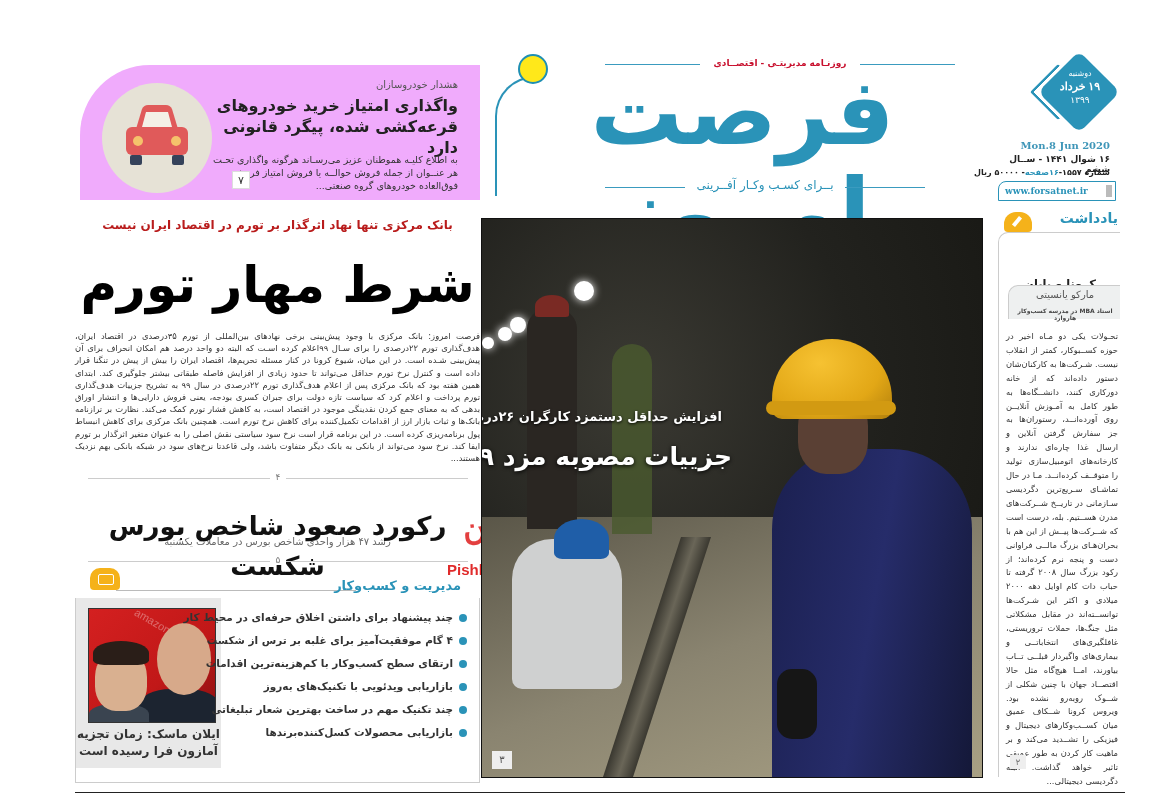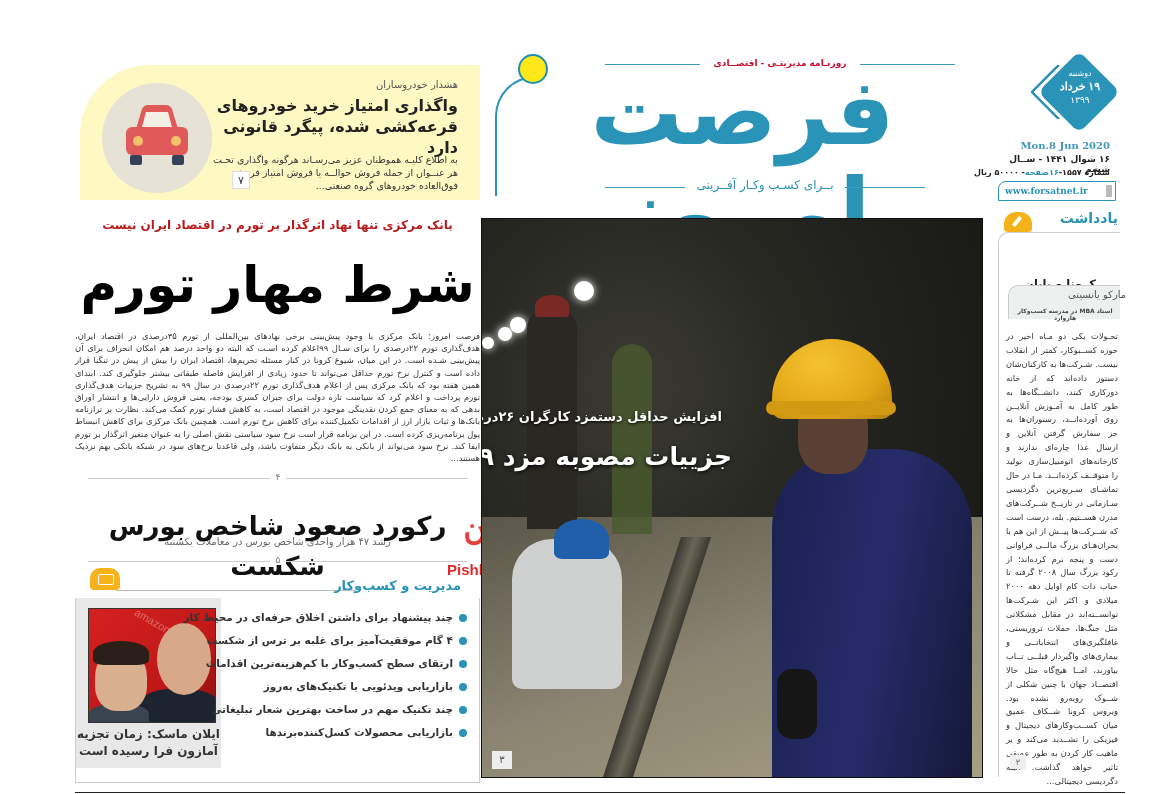--- a/index.html
+++ b/index.html
@@ -1,21 +1,21 @@
 <!DOCTYPE html>
 <html><head>
 <meta charset="utf-8">
 <style>
   * { box-sizing: border-box; margin: 0; padding: 0; }
   html, body { width: 1172px; height: 794px; background: #ffffff; overflow: hidden; }
   body { font-family: "DejaVu Sans", sans-serif; color: #1a1a1a; position: relative; direction: rtl; }
 
   
   .masthead { position: absolute; left: 0; top: 0; width: 1172px; height: 205px; }
-  .promo { position: absolute; left: 80px; top: 65px; width: 400px; height: 135px; background: #fef9c3; border-radius: 70px 0 0 0; overflow: hidden; }
+  .promo { position: absolute; left: 80px; top: 65px; width: 400px; height: 135px; background: #f0abfc; border-radius: 70px 0 0 0; overflow: hidden; }
   .promo-car { position: absolute; left: 22px; top: 18px; width: 110px; height: 110px; border-radius: 50%; background: #e6e2d6; }
   .promo-car svg { position: absolute; left: 18px; top: 20px; }
   .promo-kicker { position: absolute; right: 22px; top: 14px; font-size: 10px; color: #555; }
   .promo-title { position: absolute; right: 22px; top: 30px; width: 250px; text-align: right; font-size: 16px; line-height: 21px; font-weight: bold; color: #222; }
   .promo-body { position: absolute; right: 22px; top: 88px; width: 250px; text-align: right; font-size: 9.5px; line-height: 13px; color: #333; }
   .promo-page { position: absolute; left: 152px; top: 106px; width: 18px; height: 18px; background: #fff; border: 1px solid #ddd; font-size: 11px; color: #333; text-align: center; line-height: 17px; }
 
   .logo { position: absolute; left: 490px; top: 48px; width: 505px; height: 150px; }
   .logo-tagline-top { position: absolute; left: 115px; top: 10px; width: 350px; text-align: center; font-size: 9px; color: #c8102e; font-weight: bold; }
   .logo-tagline-top::before, .logo-tagline-top::after { content: ""; position: absolute; top: 6px; width: 95px; height: 1px; background: #3a9bbf; }
@@ -100,21 +100,21 @@
 
   
   .note { position: absolute; left: 998px; top: 212px; width: 122px; height: 565px; }
   .note-header { position: absolute; left: 0; top: 0; width: 122px; height: 24px; }
   .note-icon { position: absolute; left: 6px; top: 0; width: 28px; height: 20px; background: #f5b21a; border-radius: 12px 12px 4px 4px; }
   .note-icon::after { content: ""; position: absolute; left: 11px; top: 4px; width: 4px; height: 11px; background: #fff; transform: rotate(40deg); }
   .note-title { position: absolute; right: 2px; top: -2px; font-size: 14px; font-weight: bold; color: #2a93b8; }
   .note-frame { position: absolute; left: 0; top: 20px; width: 122px; height: 545px; border-left: 1px solid #ccc; border-top: 1px solid #ccc; border-radius: 10px 0 0 0; }
   .note-headline { position: absolute; left: 4px; top: 32px; width: 116px; text-align: center; font-size: 11.5px; line-height: 16px; font-weight: bold; color: #222; margin-top: 32px; }
   .author-box { position: absolute; left: 10px; top: 73px; width: 112px; height: 34px; background: #eef0f0; border-radius: 10px 0 0 0; border-top: 1px solid #ccc; border-left: 1px solid #ccc; }
-  .author-name { position: absolute; left: 0; top: 3px; width: 112px; text-align: center; font-size: 10px; color: #555; margin-left: 32px; }
+  .author-name { position: absolute; left: 0; top: 3px; width: 112px; text-align: center; font-size: 10px; color: #555; }
   .author-title { position: absolute; left: 0; top: 21px; width: 112px; text-align: center; font-size: 6px; color: #444; font-weight: bold; }
   .note-body { position: absolute; left: 8px; top: 118px; width: 112px; text-align: justify; font-size: 8.3px; line-height: 13.9px; color: #333; }
   .note-page { position: absolute; left: 12px; bottom: 8px; width: 16px; height: 14px; background: #eee; font-size: 9px; color: #777; text-align: center; line-height: 14px; }
 
   .bottom-rule { position: absolute; left: 75px; top: 792px; width: 1050px; height: 1px; background: #222; }
 </style>
 </head>
 <body>
 
 <div class="masthead">

